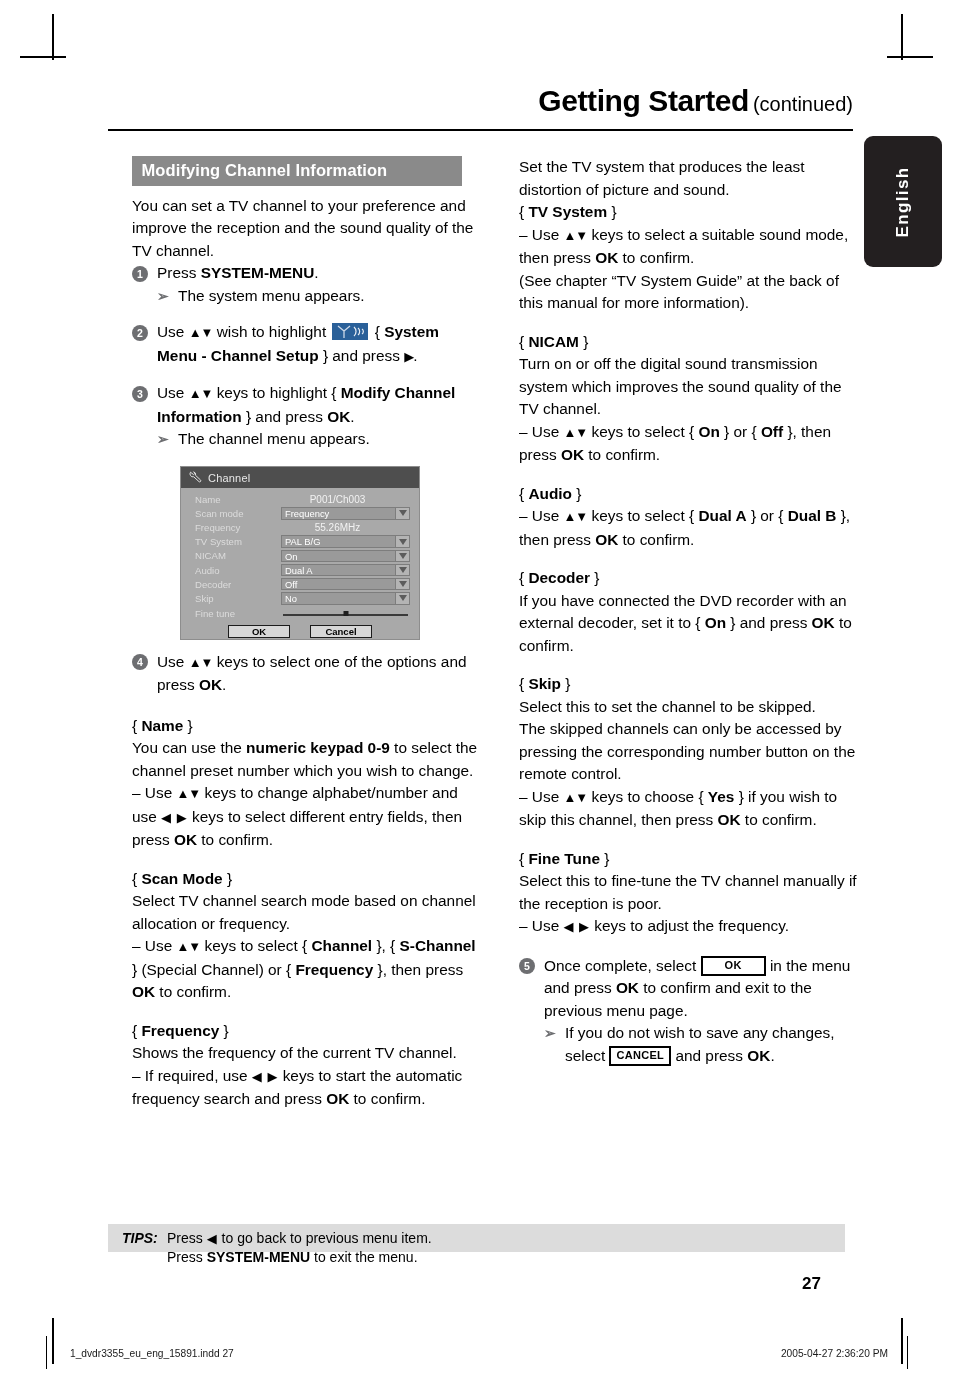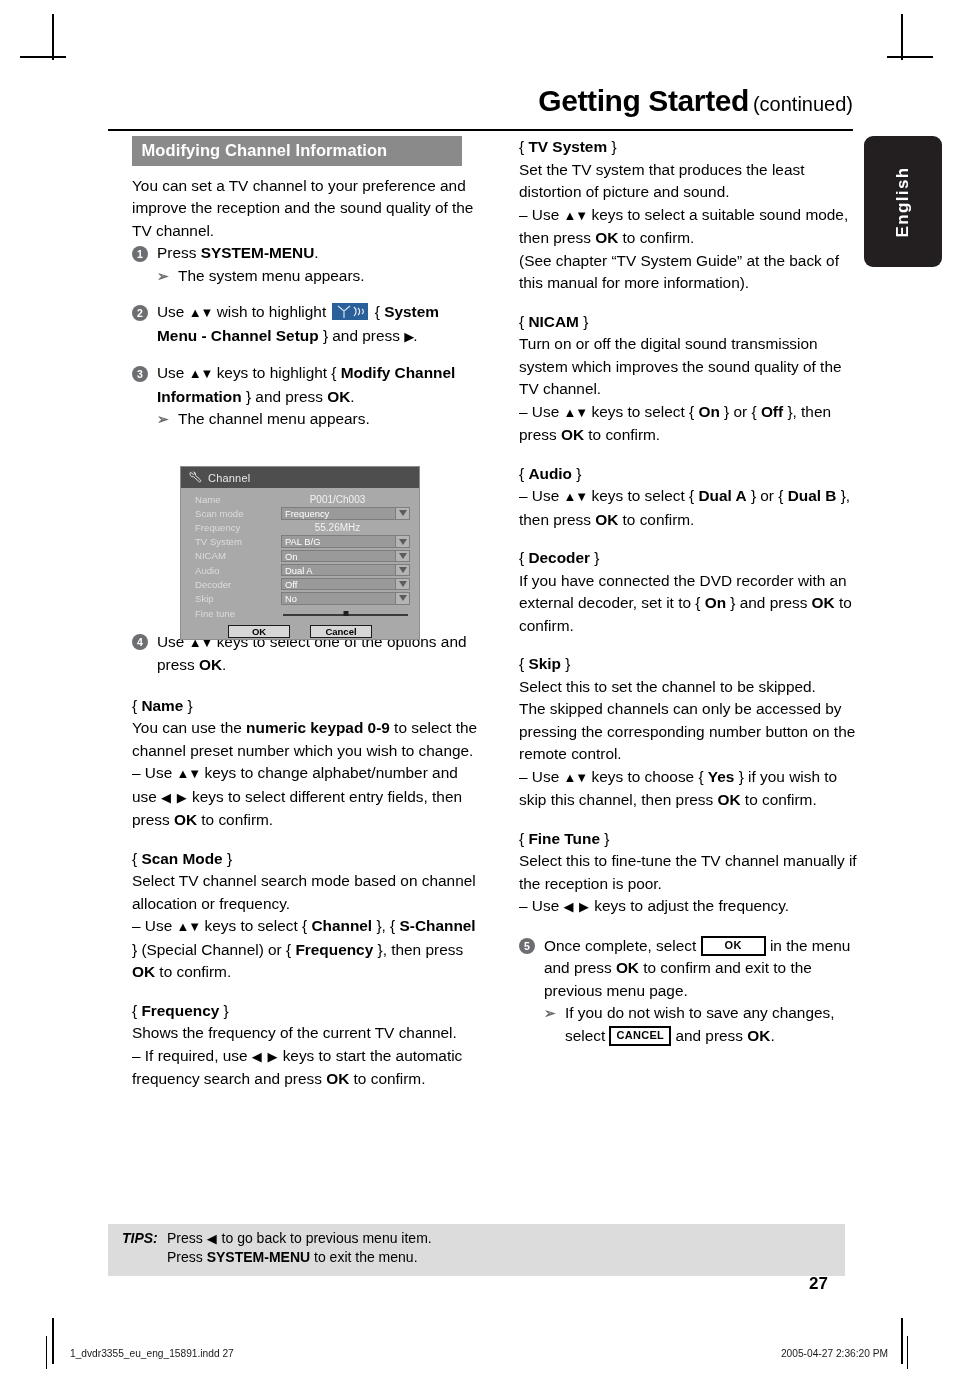--- a/index.html
+++ b/index.html
@@ -65,21 +65,21 @@
     white-space: nowrap;
     color: #fff;
     font-size: 17px;
     font-weight: bold;
     letter-spacing: 1.4px;
   }
 
   
   .col {
     position: absolute;
-    top: 136px;
+    top: 156px;
     width: 346px;
     font-size: 15.4px;
     line-height: 22.5px;
   }
   .col.left  { left: 132px; }
   .col.right { left: 519px; }
 
   .col p { margin: 0 0 0 0; }
   b, strong { font-weight: bold; }
 
@@ -271,40 +271,40 @@
     font-weight: bold;
     line-height: 11px;
     text-align: center;
     box-sizing: border-box;
   }
 
   
   .tips {
     position: absolute;
     left: 108px; top: 1224px;
-    width: 737px; height: 52px;
+    width: 737px; height: 28px;
     background: #dcdcdc;
     box-sizing: border-box;
     padding: 5px 0 0 14px;
     font-size: 14px;
     line-height: 19px;
   }
   .tips .tl {
     font-style: italic;
     font-weight: bold;
     display: inline-block;
     width: 45px;
   }
   .tips .tbody { display: inline-block; vertical-align: top; }
 
   .pageno {
     position: absolute;
-    left: 809px; top: 1274px;
+    left: 756px; top: 1274px;
     width: 65px;
-    text-align: left;
+    text-align: right;
     font-size: 17px;
     font-weight: bold;
   }
 
   
   .footbar {
     position: absolute;
     left: 46px; top: 1336px;
     width: 862px; height: 33px;
   }
@@ -474,22 +474,22 @@
       </div>
     <div class="dlg-buttons">
       <div class="dlg-btn">OK</div>
       <div class="dlg-btn">Cancel</div>
     </div>
   </div>
 
   <div class="col right">
     <div id="right-options">
         <div class="opt">
+          <p>Set the TV system that produces the least distortion of picture and sound.</p>
           <p><span class="brace">{ </span><b>TV System</b><span class="brace"> }</span></p>
-          <p>Set the TV system that produces the least distortion of picture and sound.</p>
           <p>– Use <span class="ar">▲▼</span> keys to select a suitable sound mode, then press <b>OK</b> to confirm.</p>
           <p>(See chapter “TV System Guide” at the back of this manual for more information).</p>
         </div>
         <div class="opt">
           <p><span class="brace">{ </span><b>NICAM</b><span class="brace"> }</span></p>
           <p>Turn on or off the digital sound transmission system which improves the sound quality of the TV channel.</p>
           <p>– Use <span class="ar">▲▼</span> keys to select { <b>On</b> } or { <b>Off</b> }, then press <b>OK</b> to confirm.</p>
         </div>
         <div class="opt">
           <p><span class="brace">{ </span><b>Audio</b><span class="brace"> }</span></p>

